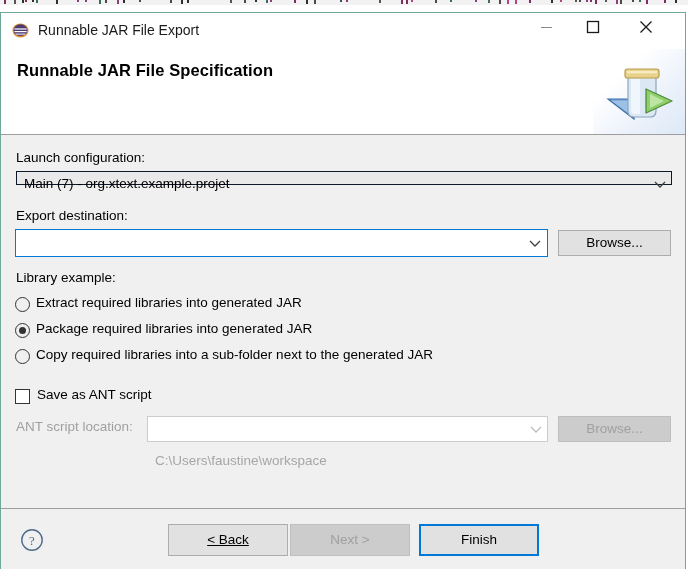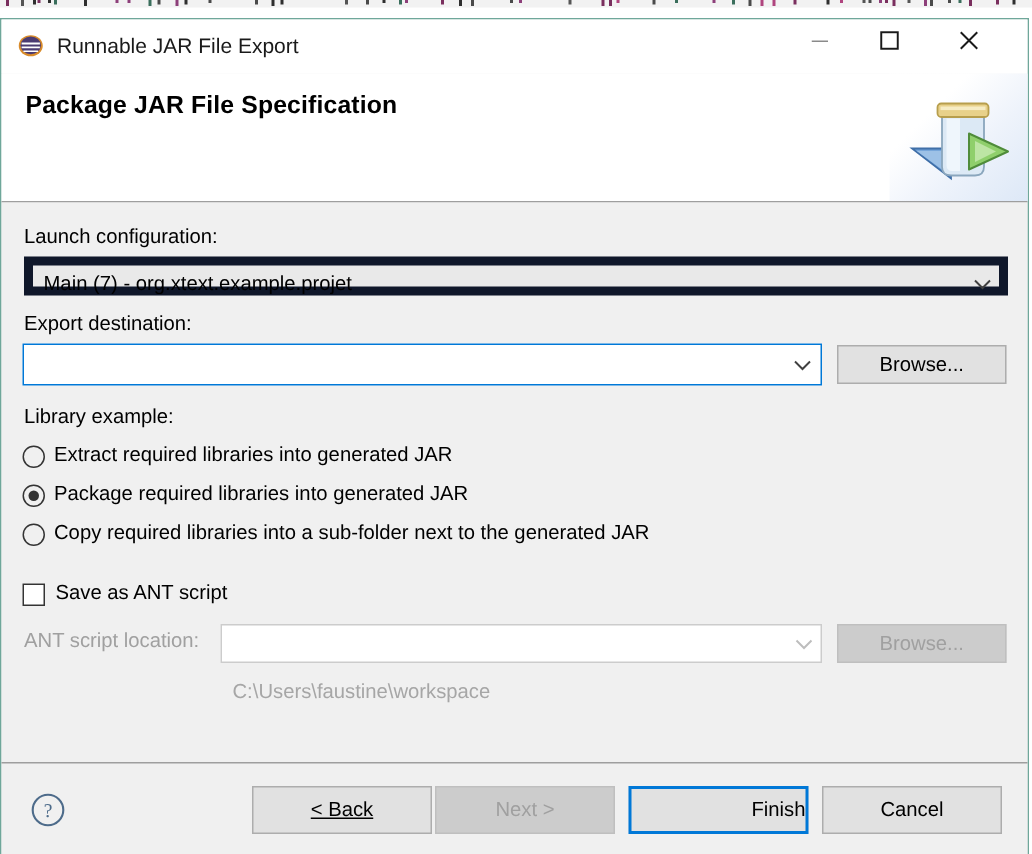--- a/index.html
+++ b/index.html
@@ -120,23 +120,23 @@
     color: #000000;
     white-space: nowrap;
     text-align: right;
   }
   .lbl.disabled { color: #a0a0a0; }
 
   
   .combo {
     position: absolute;
     box-sizing: border-box;
-    height: 26px;
+    height: 14px;
     background: #e9e9e9;
-    border: 6px solid #0f172a;
+    border: 1px solid #0f172a;
   }
   .combo .val {
     position: absolute;
     left: 7px; top: 4px;
     font-size: 13.5px;
     color: #000;
     white-space: nowrap;
     overflow: hidden;
   }
   .combo .chev {
@@ -362,21 +362,21 @@
         </svg>
     </button>
     <button class="wbtn" id="btn-close">
       <svg width="14" height="30" viewBox="0 0 14 30">
         <path d="M1.5 8.5 L12.5 19.5 M12.5 8.5 L1.5 19.5" stroke="#1a1a1a" stroke-width="1.3" fill="none"></path>
       </svg>
     </button>
   </div>
 
   <div id="header">
-    <div id="header-title">Package JAR File Specification</div>
+    <div id="header-title">Runnable JAR File Specification</div>
     <div id="header-gfx">
       <svg id="jar-icon" viewBox="0 0 70 66">
 
         <path d="M2 40 L28 40 L28 60 Z" fill="#6d9ed6"></path>
         <path d="M2 40 L28 40 L28 60 Z" fill="none" stroke="#3f6fa8" stroke-width="1.2"></path>
         <path d="M5 41.5 L26 41.5 L26 57 Z" fill="#9dc1e6"></path>
 
         <path d="M22 18 L22 52 Q22 58 28 58 L44 58 Q50 58 50 52 L50 18 Z" fill="#dce9f5" stroke="#8aa6bd" stroke-width="1.2"></path>
         <path d="M25 20 L25 51 Q25 55 29 55 L34 55 L34 20 Z" fill="#f2f8fd" opacity="0.85"></path>
 
@@ -450,17 +450,16 @@
   <div id="footer">
     <span id="help-icon">
       <svg width="24" height="24" viewBox="0 0 24 24">
         <circle cx="12" cy="12" r="10.2" fill="none" stroke="#4d6b8a" stroke-width="1.4"></circle>
         <text x="12" y="16.6" font-family="Liberation Serif, serif" font-size="13" fill="#4d6b8a" text-anchor="middle">?</text>
       </svg>
     </span>
 
     <button class="btn" style="left:167px; top:15px; width:120px; height:32px;text-decoration:underline;">&lt; Back</button>
     <button class="btn disabled" style="left:289px; top:15px; width:120px; height:32px;">Next &gt;</button>
-    <button class="btn default" style="left:418px; top:15px; width:120px; height:32px;text-align:right;">Finish</button>
-    <button class="btn" style="left:547px; top:15px; width:120px; height:32px;">Cancel</button>
+    <button class="btn default" style="left:418px; top:15px; width:120px; height:32px;">Finish</button>
   </div>
 
 </div>
 
 </body></html>

